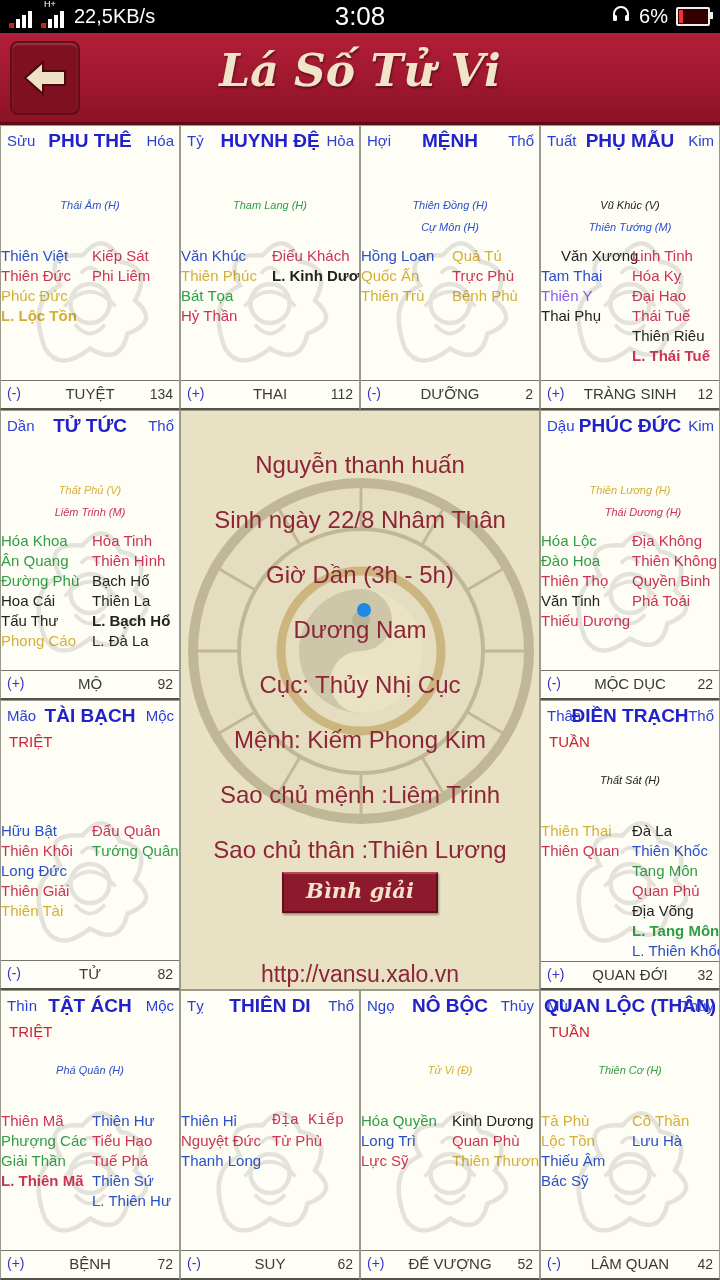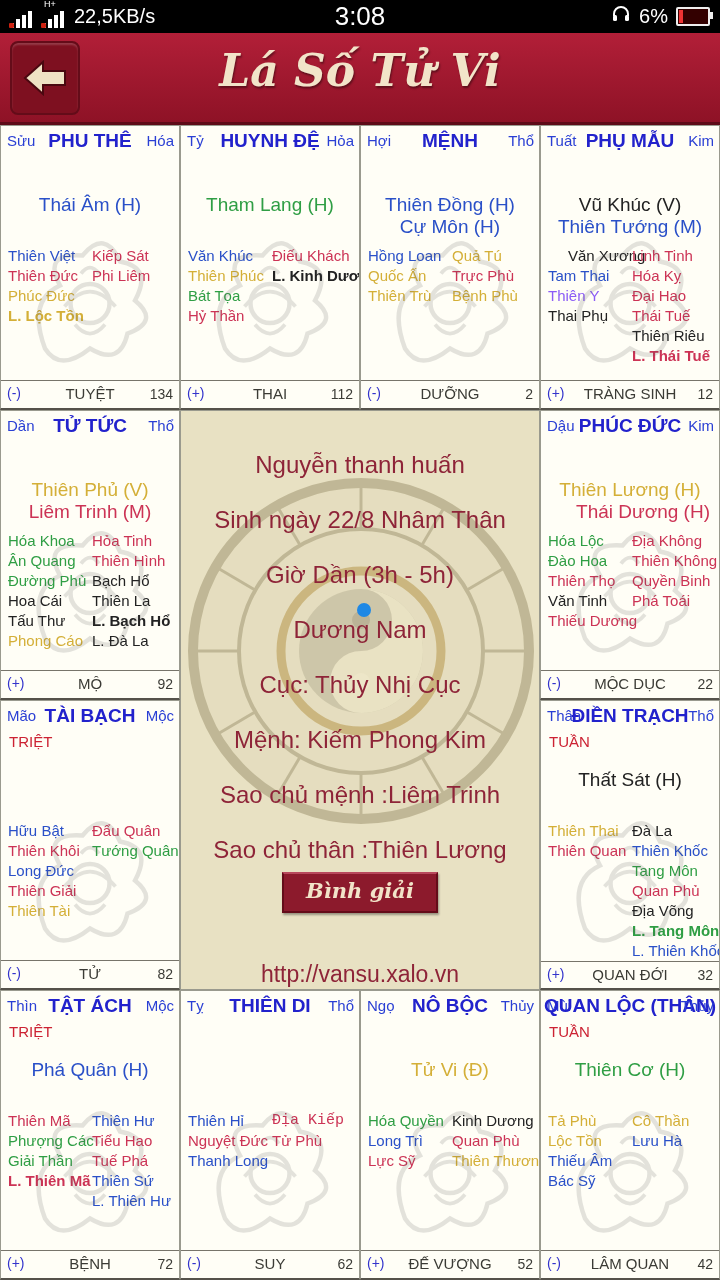--- a/index.html
+++ b/index.html
@@ -39,23 +39,23 @@
 
   .cell{position:relative;background:#fffef6;border:1px solid #9a9a8e;border-bottom:2px solid #55524a;
     box-sizing:border-box;display:flex;flex-direction:column;overflow:hidden;}
   .cell-head{position:relative;height:28px;margin-top:4px;flex:none;}
   .branch{position:absolute;left:6px;top:2px;font-size:15px;color:#2a3fd4;}
   .element{position:absolute;right:5px;top:2px;font-size:15px;color:#2a3fd4;}
   .pname{position:absolute;left:0;right:0;top:0;text-align:center;font-size:19px;font-weight:bold;
     color:#2222cc;white-space:nowrap;}
   .flag{height:20px;padding-left:8px;font-size:15px;color:#cc2233;flex:none;}
   .mains{margin-top:16px;min-height:44px;text-align:center;flex:none;}
-  .main-star{font-size:19px;line-height:22px;}
+  .main-star{font-style:italic;font-size:11px;line-height:22px;}
   .starrow{display:flex;margin-top:8px;flex:none;}
-  .col-left{width:50%;padding-left:7px;box-sizing:border-box;}
+  .col-left{width:50%;box-sizing:border-box;}
   .col-right{width:50%;padding-left:2px;box-sizing:border-box;}
   .star{font-size:15px;line-height:20px;white-space:nowrap;}
   .spacer{flex:1;}
   .cell-foot{flex:none;height:27px;border-top:1px solid #77746a;position:relative;background:#fffef6;}
   .fsign{position:absolute;left:6px;top:4px;font-size:14px;color:#3333cc;}
   .fstage{position:absolute;left:0;right:0;top:4px;text-align:center;font-size:15px;color:#3b3b35;}
   .fage{position:absolute;right:6px;top:5px;font-size:14px;color:#3b3b35;}
   .wm{position:absolute;left:50%;bottom:26px;transform:translateX(-50%);opacity:.16;pointer-events:none;}
 
   
@@ -318,21 +318,21 @@
           <path d="M33 56 q17 -20 34 0 M40 68 q10 12 20 0 M44 34 q6 -8 12 0" stroke-width="2.5"></path>
         </g>
       </svg>
       <div class="cell-head">
         <span class="branch">Dần</span>
         <span class="pname">TỬ TỨC</span>
         <span class="element">Thổ</span>
       </div>
       <div class="flag"></div>
       <div class="mains">
-          <div class="main-star" style="color: rgb(212, 175, 55);">Thiên Phủ (V)</div>
+          <div class="main-star" style="color: rgb(212, 175, 55);">Thất Phủ (V)</div>
           <div class="main-star" style="color: rgb(204, 51, 85);">Liêm Trinh (M)</div>
         </div>
       <div class="starrow">
         <div class="col-left">
             <div class="star" style="color: rgb(47, 158, 68);">Hóa Khoa</div>
             <div class="star" style="color: rgb(47, 158, 68);">Ân Quang</div>
             <div class="star" style="color: rgb(47, 158, 68);">Đường Phù</div>
             <div class="star" style="color: rgb(34, 34, 34);">Hoa Cái</div>
             <div class="star" style="color: rgb(34, 34, 34);">Tấu Thư</div>
             <div class="star" style="color: rgb(212, 175, 55);">Phong Cáo</div>

